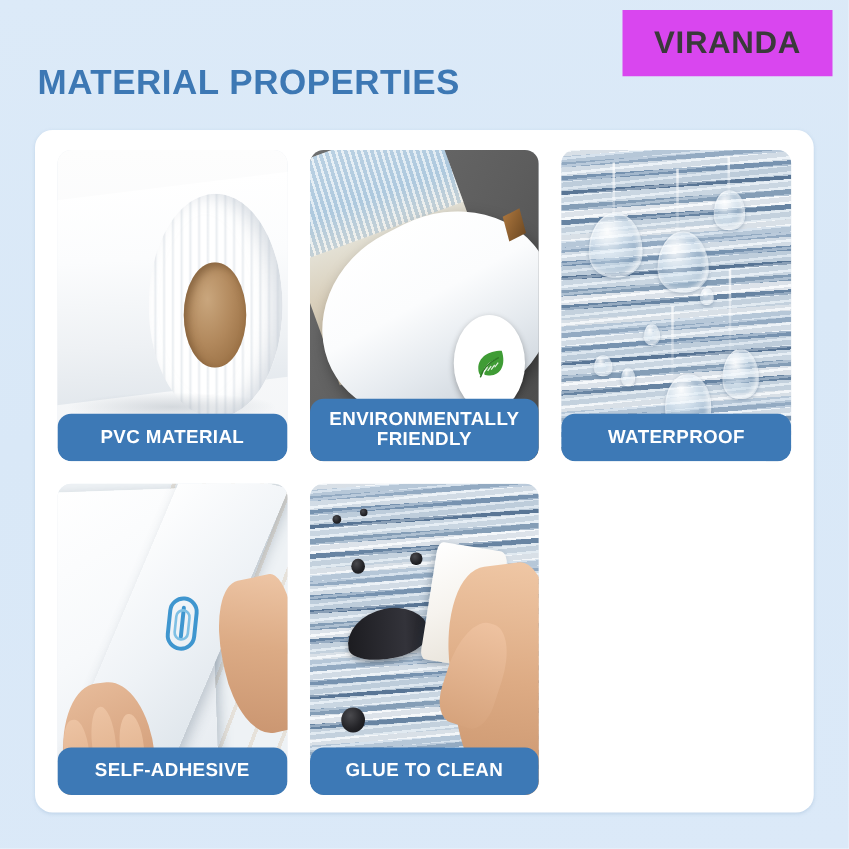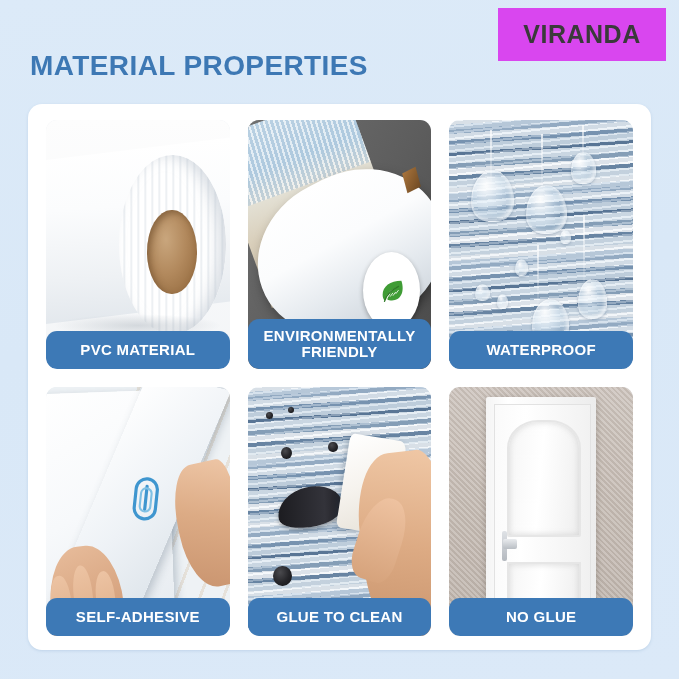--- a/index.html
+++ b/index.html
@@ -402,34 +402,16 @@
           <div class="stain" style="left:30%;top:86%;width:4%;height:3.4%"></div>
           <div class="wipe-cloth" style="left:52%;top:20%;width:31%;height:38%"></div>
           <div class="clean-hand"></div>
           <div class="clean-thumb"></div>
         </div>
         <div class="card-label lbl-1line">
           <span>GLUE TO CLEAN</span>
         </div>
       </div>
 
-      <div class="card">
-        <div class="card-photo">
-          <div class="door-wall"></div>
-          <div class="door-frame">
-            <div class="door-slab">
-              <div class="door-latch"></div>
-              <div class="door-panel-top"></div>
-              <div class="door-panel-bot"></div>
-              <div class="door-handle-base"></div>
-              <div class="door-handle"></div>
-            </div>
-          </div>
-          <div class="baseboard"></div>
-        </div>
-        <div class="card-label lbl-1line">
-          <span>NO GLUE</span>
-        </div>
-      </div>
 
     </div>
   </div>
 </div>
 
 </body></html>

